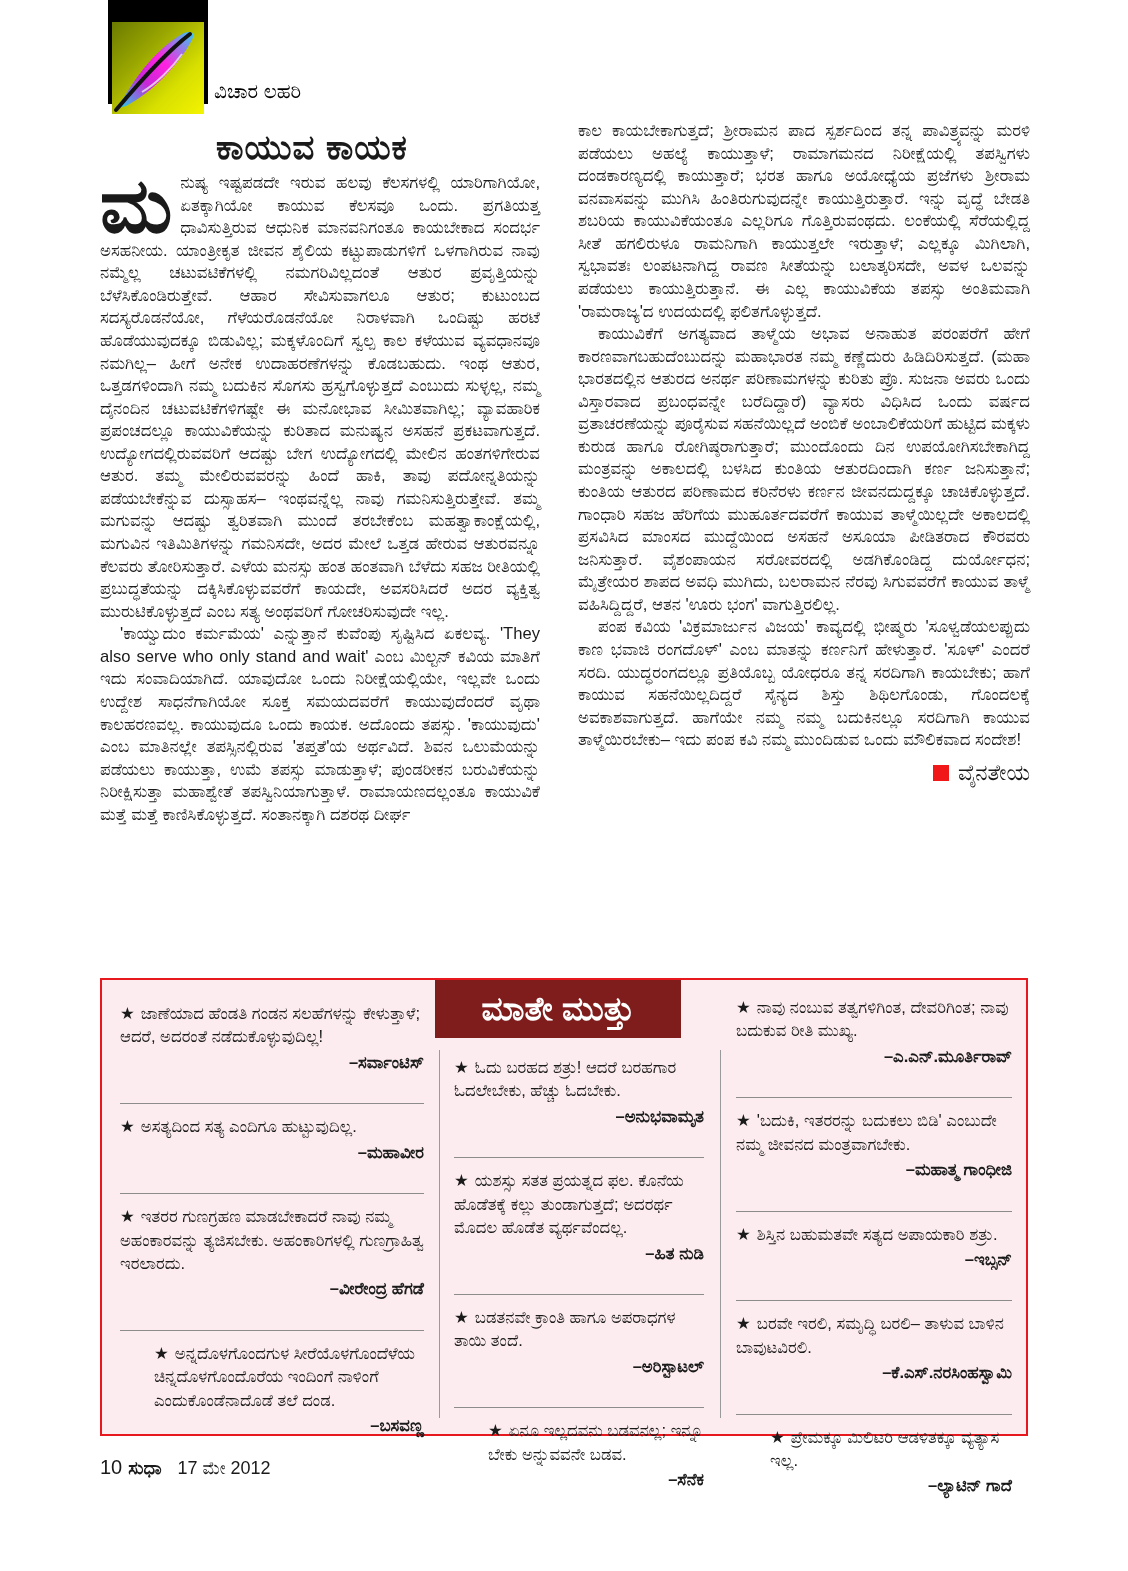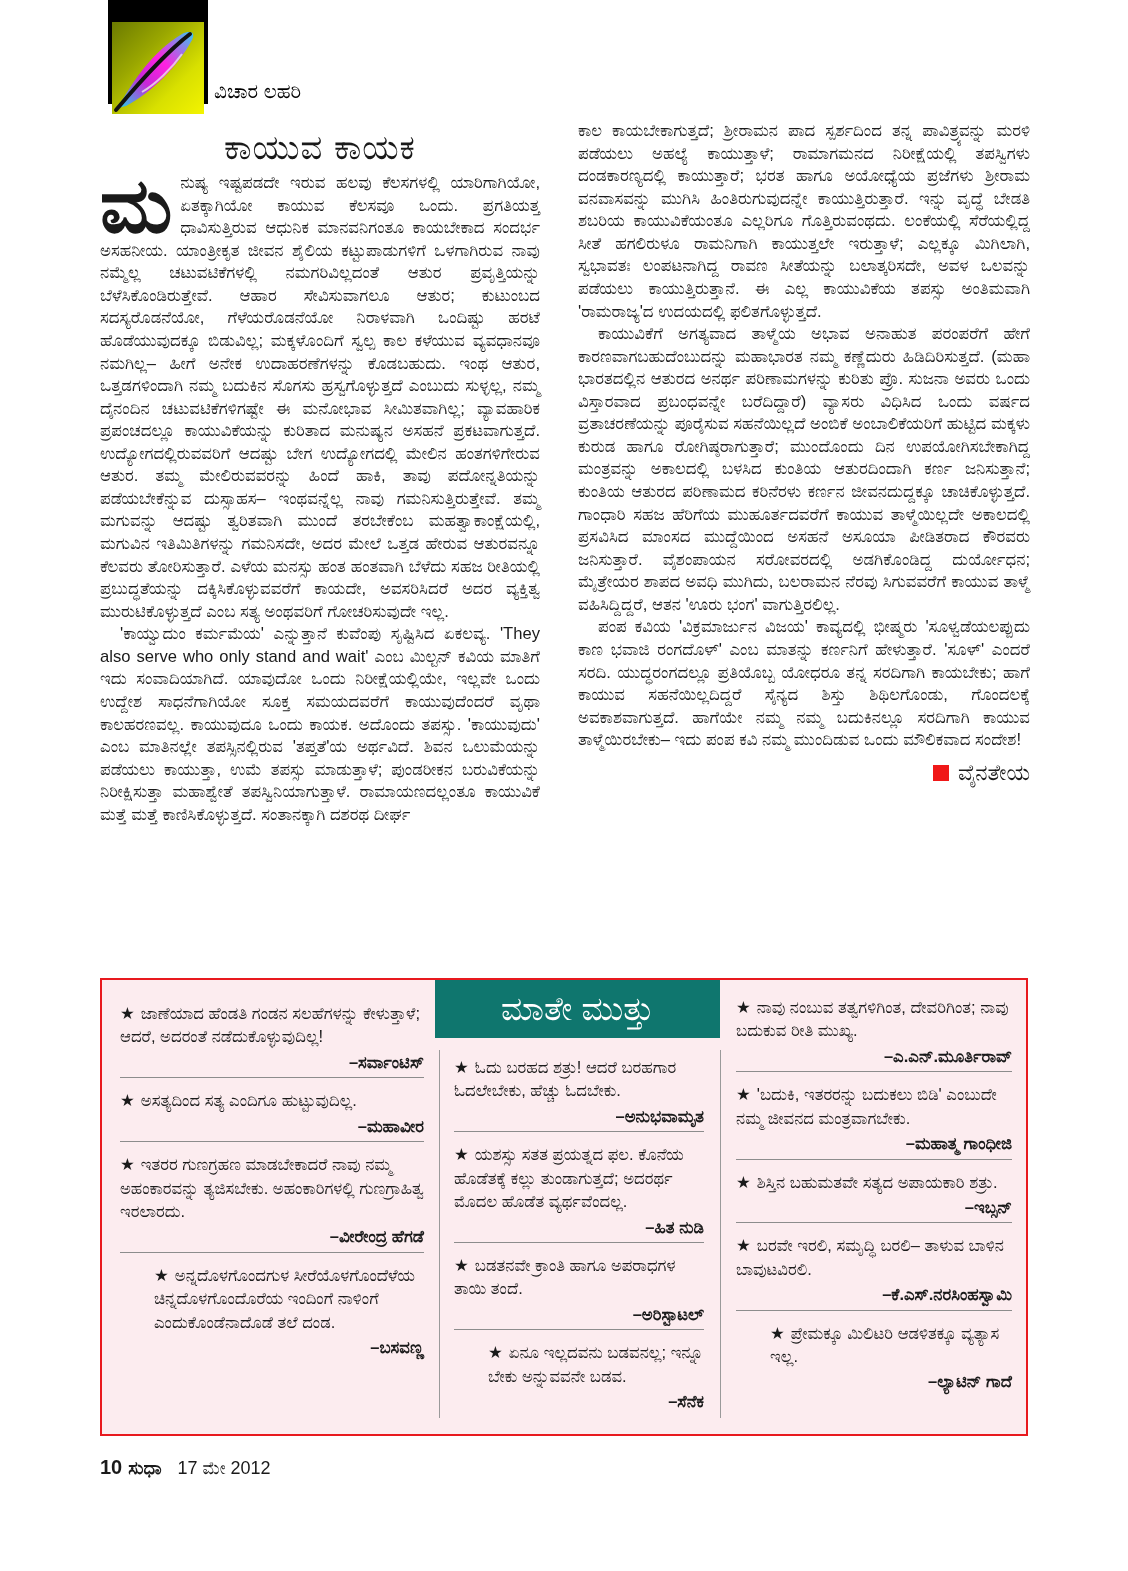--- a/index.html
+++ b/index.html
@@ -6,49 +6,49 @@
   body{width:1128px;height:1571px;position:relative;font-family:"Liberation Sans",sans-serif;color:#1a1a1a;}
   .abs{position:absolute;}
 
   
   .logo-block{left:108px;top:0;width:100px;height:104px;background:#000;}
   .logo-art{position:absolute;left:4px;top:22px;width:92px;height:92px;
     background:linear-gradient(135deg,#6b7a00 0%,#9aa700 35%,#d8e000 70%,#f4f400 100%);}
   .logo-label{left:214px;top:80px;font-size:20px;color:#000000;}
 
   
-  .article-title{left:100px;top:128px;width:440px;text-align:center;font-size:34px;font-weight:normal;letter-spacing:1px;}
+  .article-title{left:92px;top:128px;width:440px;text-align:center;font-size:34px;font-weight:bold;letter-spacing:1px;}
   .body-col{font-size:16.6px;line-height:1.36;text-align:justify;}
   .col1{left:100px;top:172px;width:440px;height:800px;}
   .col2{left:578px;top:120px;width:452px;height:856px;}
   .body-col p{margin:0;}
   .body-col p.indent{text-indent:20px;}
   .dropcap{float:left;font-size:76px;line-height:.78;font-weight:bold;margin:4px 8px 0 0;}
   .signature{margin-top:6px;text-align:right;font-size:22px;font-weight:normal;}
   .sig-square{display:inline-block;width:16px;height:16px;background:#f01818;margin-right:9px;vertical-align:-1px;}
 
   
   .quote-box{left:100px;top:978px;width:924px;height:454px;background:#fcecef;border:2px solid #e8191e;}
-  .qb-header{position:absolute;left:333px;top:0;width:285px;height:58px;background:#0f766e;color:#fff;
-    display:flex;align-items:center;justify-content:center;font-size:33px;font-weight:normal;}
+  .qb-header{position:absolute;left:333px;top:0;width:246px;height:58px;background:#7f1d1d;color:#fff;
+    display:flex;align-items:center;justify-content:center;font-size:33px;font-weight:bold;}
   .qcol{position:absolute;font-size:16.5px;line-height:1.42;}
   .qcol-1{left:18px;top:22px;width:304px;}
   .qcol-2{left:352px;top:76px;width:250px;}
   .qcol-3{left:634px;top:16px;width:276px;}
   .vdiv{position:absolute;width:1px;background:#9a9a9a;top:70px;bottom:16px;}
   .vdiv-1{left:337px;}
   .vdiv-2{left:618px;}
-  .quote{border-bottom:1px solid #8c8c8c;padding-bottom:3px;margin-bottom:11px;}
+  .quote{border-bottom:1px solid #8c8c8c;padding-bottom:29px;margin-bottom:11px;}
   .quote.last{border-bottom:none;margin-bottom:0;margin-left:34px;}
   .quote-star{margin-right:6px;}
   .quote-attr{text-align:right;font-weight:bold;margin-top:2px;}
 
   
   .footer{left:100px;top:1456px;font-size:18px;}
-  .footer .pgno{font-weight:bold;font-size:20px;margin-right:6px;}
+  .footer .pgno{font-weight:normal;font-size:20px;margin-right:6px;}
   .footer .mag{font-weight:bold;margin-right:16px;text-align:center;}
 </style>
 </head>
 <body>
 
 <div class="abs logo-block">
   <div class="logo-art">
     <svg width="92" height="92" viewBox="0 0 92 92">
       <defs>
         <linearGradient id="fg" x1="0" y1="1" x2="1" y2="0">

